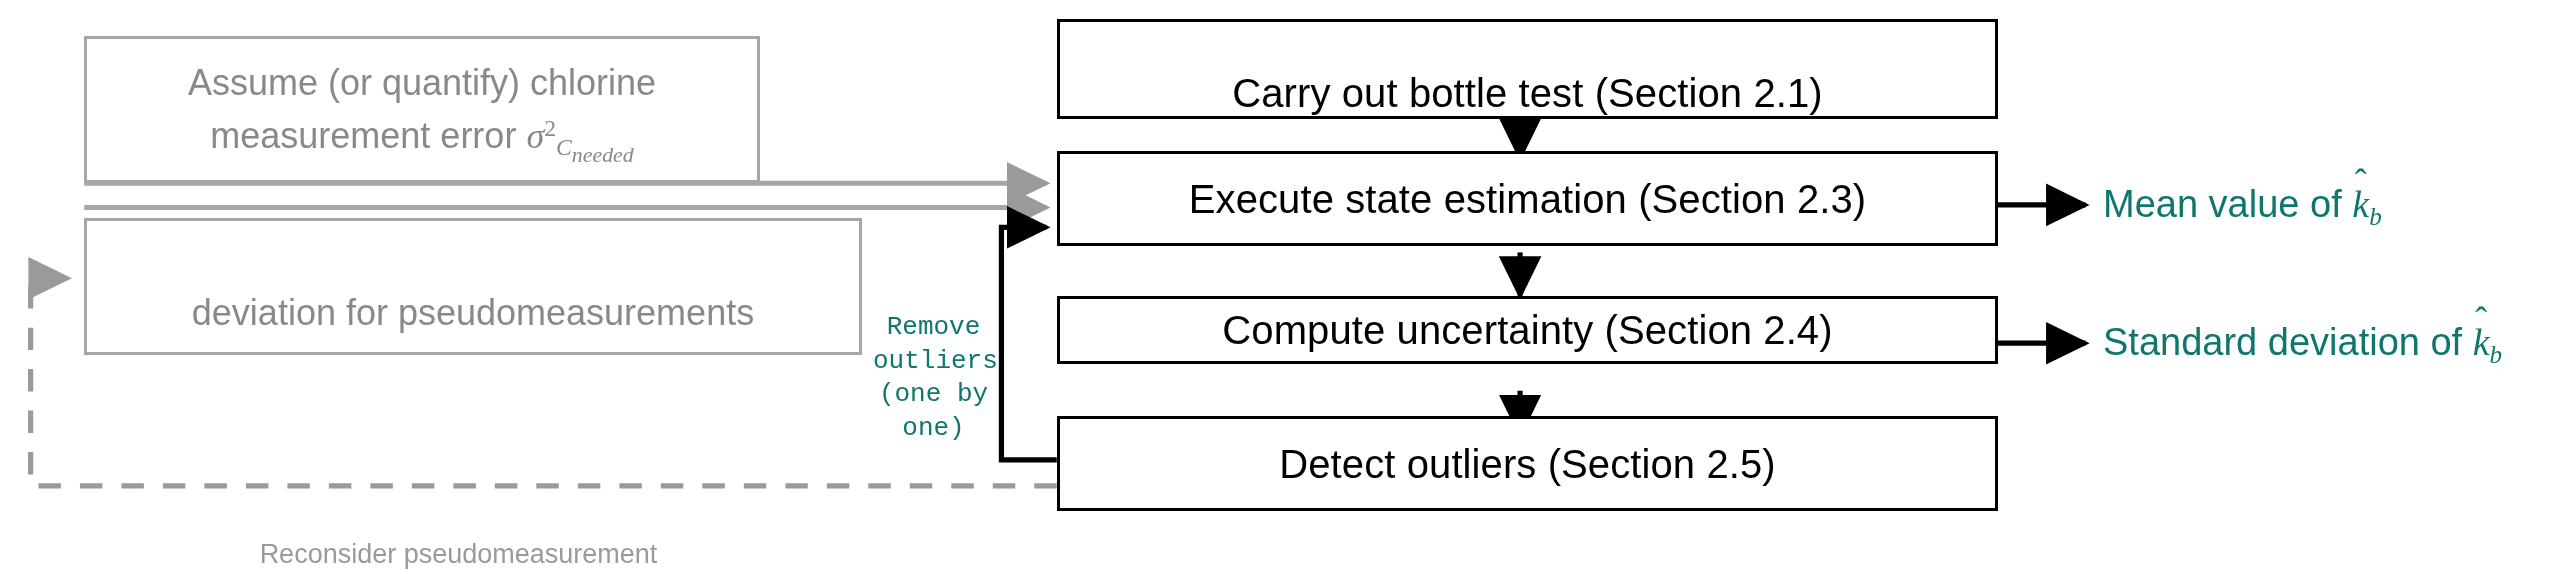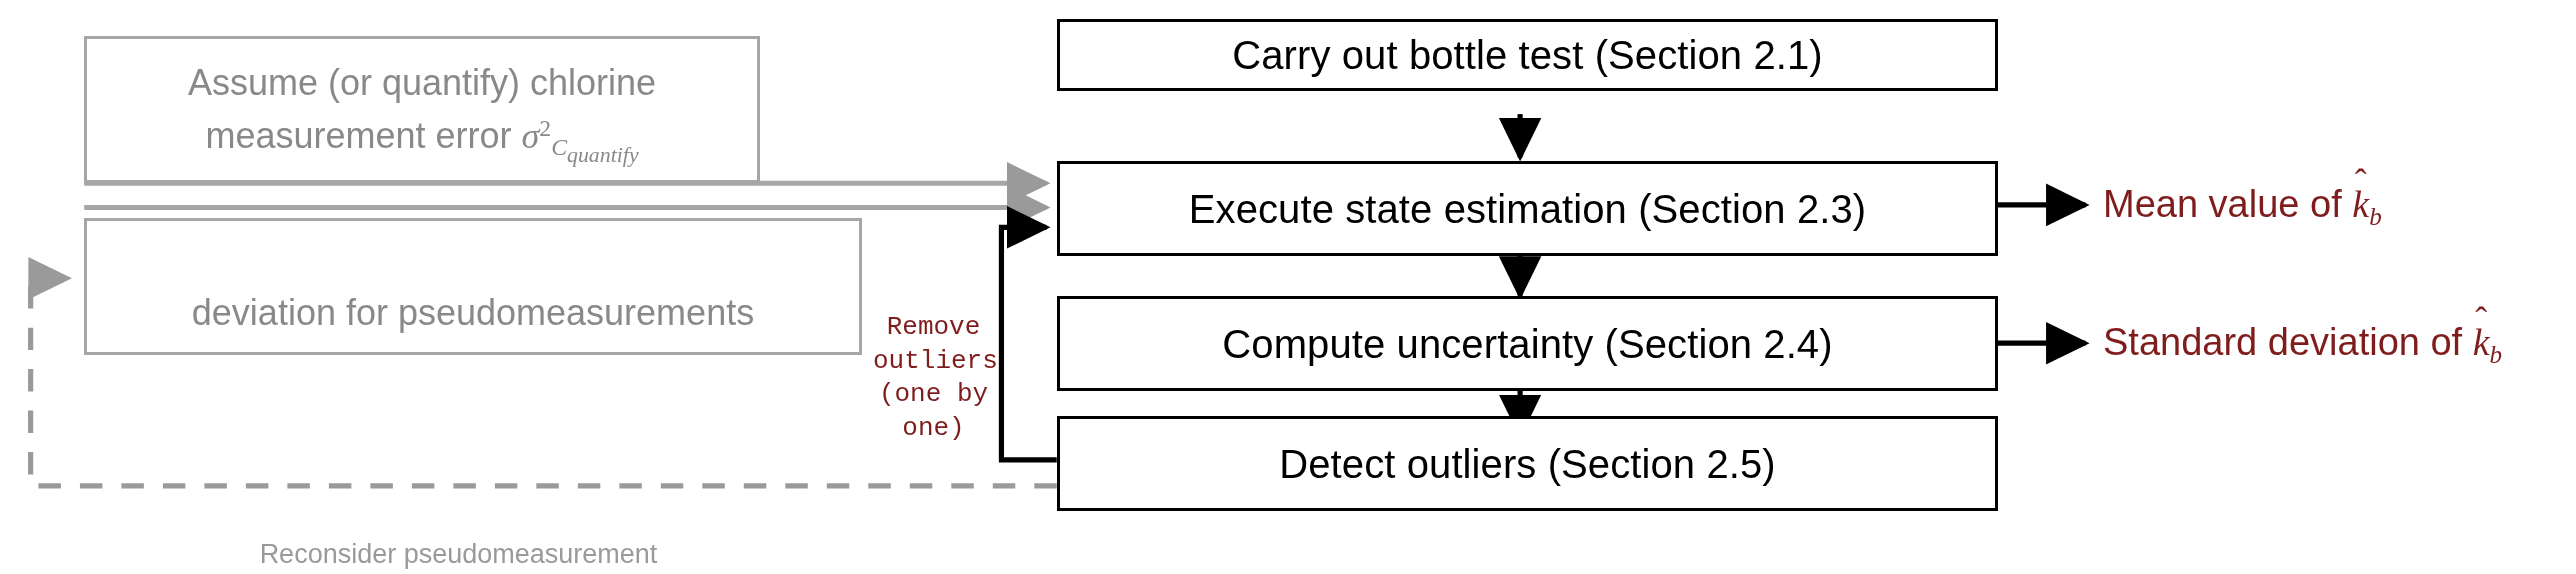--- a/index.html
+++ b/index.html
@@ -53,21 +53,21 @@
     line-height: 1.45;
   }
 
   
   .label {
     position: absolute;
     text-align: center;
     white-space: pre-line;
   }
   .label-black {
-    color: #7f1d1d;
+    color: #0f766e;
   }
   .label-gray {
     color: #9a9a9a;
   }
   .out-label {
     font-size: 38px;
     line-height: 1.2;
     white-space: nowrap;
     text-align: left;
   }
@@ -155,40 +155,40 @@
 
     <path d="M 1222,562 L 35,562 L 35,322 L 78,322" stroke="#9a9a9a" stroke-width="6" fill="none" stroke-dasharray="26 22" marker-end="url(#arrowGray)"></path>
 
     <line x1="2310" y1="237" x2="2412" y2="237" stroke="#000000" stroke-width="6" marker-end="url(#arrowBlack)"></line>
     <line x1="2310" y1="397" x2="2412" y2="397" stroke="#000000" stroke-width="6" marker-end="url(#arrowBlack)"></line>
   </svg>
 
   <div class="node assume" style="left:84px; top:20px; width:676px; height:147px;margin-top:16px;">
     <div>
       <span>Assume (or quantify) chlorine</span><br>
-      <span>measurement error </span><span class="sigmaTerm"><span>σ</span><sup class="sm">2</sup><span class="deep"><span>C</span><span class="deeper">quantify</span></span></span>
+      <span>measurement error </span><span class="sigmaTerm"><span>σ</span><sup class="sm">2</sup><span class="deep"><span>C</span><span class="deeper">needed</span></span></span>
     </div>
   </div>
 
   <div class="node assume" style="left:84px; top:218px; width:778px; height:137px;">
     <div>
       <br>
       <span>deviation for pseudomeasurements</span>
     </div>
   </div>
 
-  <div class="node proc" style="left:1057px; top:19px; width:941px; height:72px;">
+  <div class="node proc" style="left:1057px; top:19px; width:941px; height:100px;align-items:flex-end;">
     <span>Carry out bottle test (Section 2.1)</span>
   </div>
 
-  <div class="node proc" style="left:1057px; top:161px; width:941px; height:95px;">
+  <div class="node proc" style="left:1057px; top:151px; width:941px; height:95px;">
     <span>Execute state estimation (Section 2.3)</span>
   </div>
 
-  <div class="node proc" style="left:1057px; top:296px; width:941px; height:95px;">
+  <div class="node proc" style="left:1057px; top:296px; width:941px; height:68px;">
     <span>Compute uncertainty (Section 2.4)</span>
   </div>
 
   <div class="node proc" style="left:1057px; top:416px; width:941px; height:95px;">
     <span>Detect outliers (Section 2.5)</span>
   </div>
 
   <div class="label label-black edge-label" style="left:873px; top:277px; width:121px;font-family:Liberation Mono, monospace;">
     <span>Remove
 outliers

